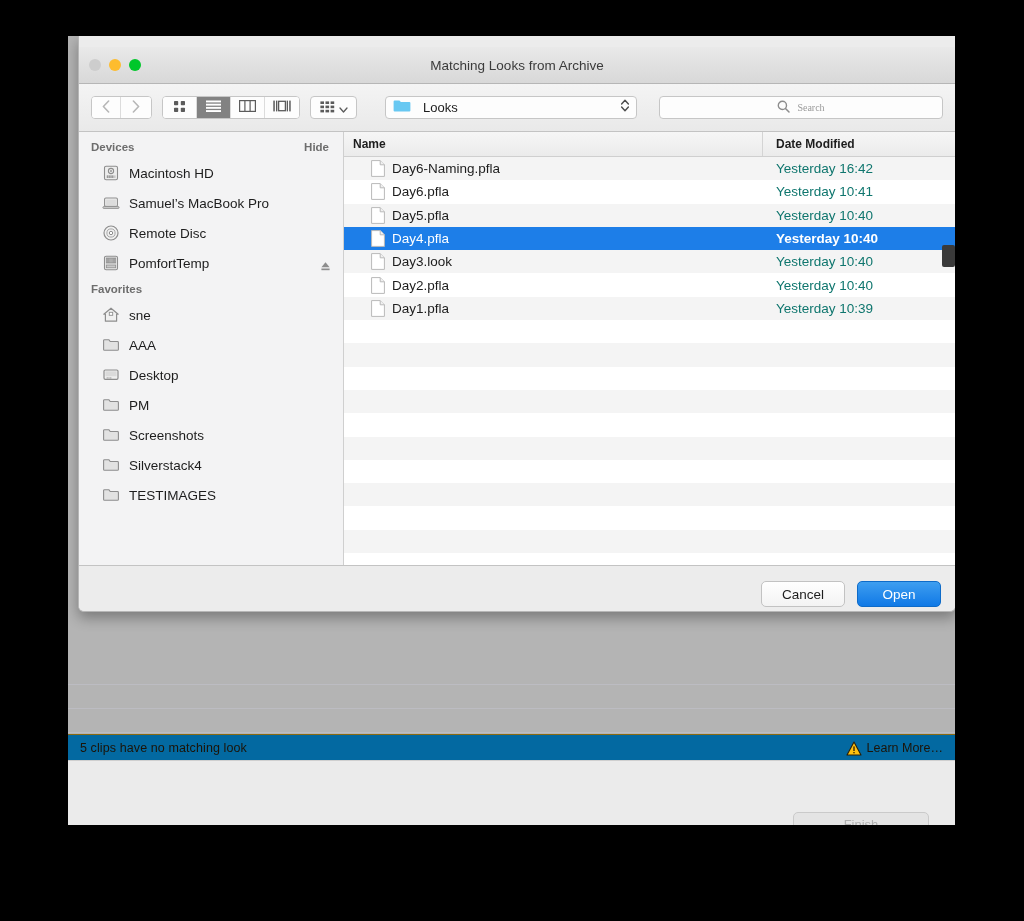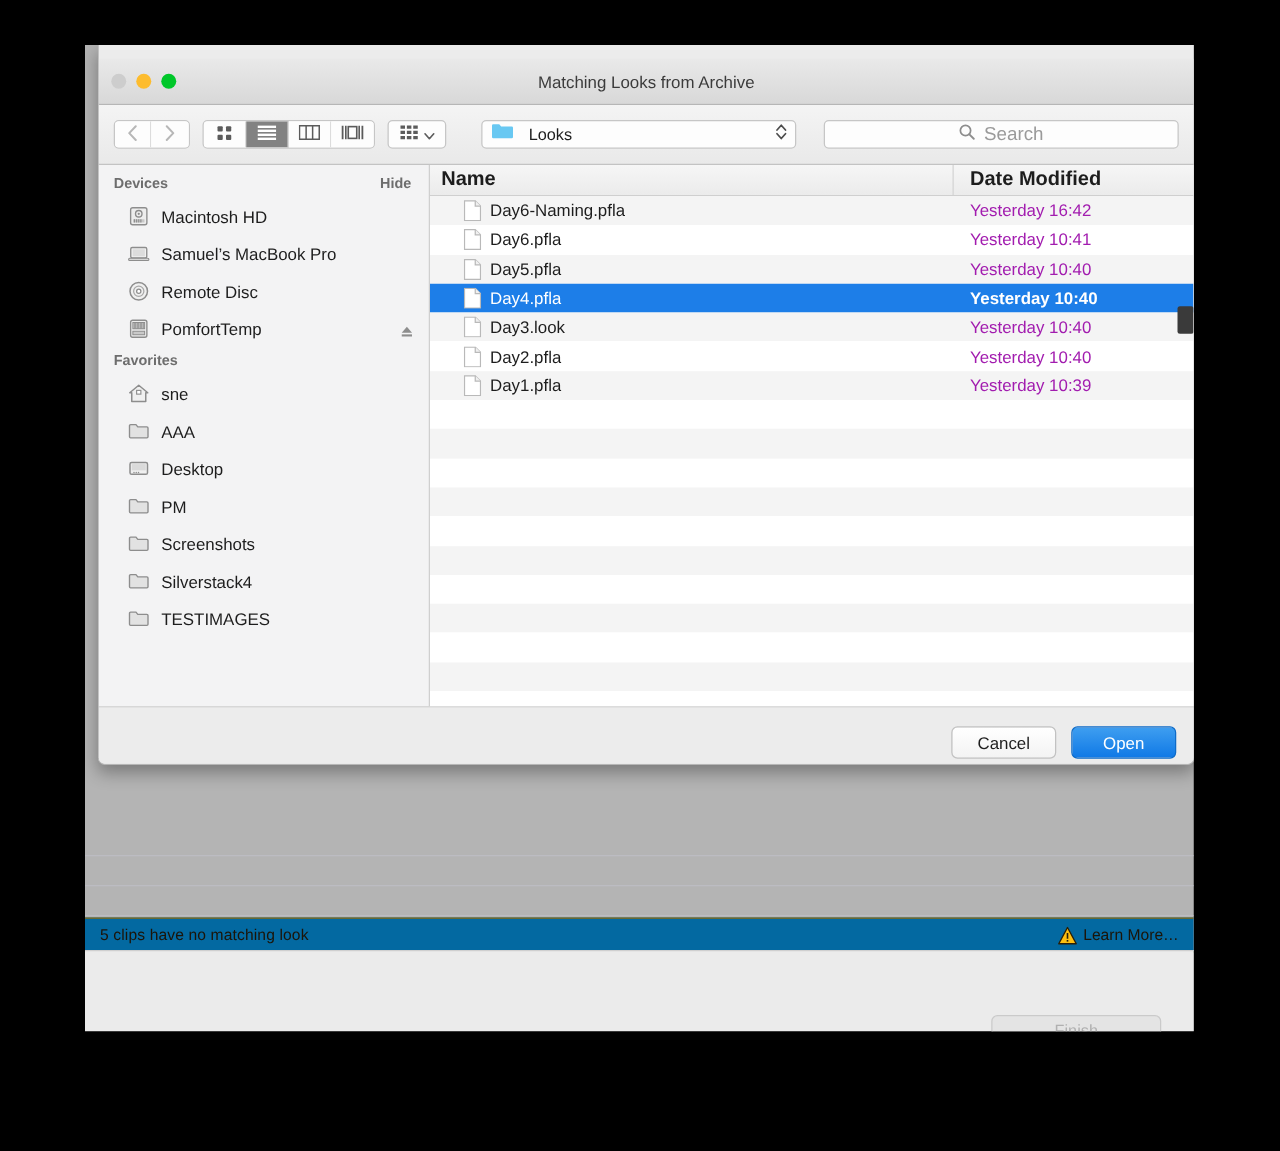--- a/index.html
+++ b/index.html
@@ -149,21 +149,21 @@
   }
   #search-field {
     flex: 0 0 284px; height: 23px;
     background: #fdfdfd;
     border: 1px solid #c6c6c6;
     border-radius: 4px;
     display: flex; align-items: center; justify-content: center;
     gap: 7px;
     margin-left: 12px;
   }
-  #search-placeholder { font-size: 15px; color: #9a9a9a; }
+  #search-placeholder { font-size: 10px; color: #9a9a9a; font-family: Liberation Serif, serif; }
 
   
   #sheet-body {
     display: flex;
     height: 434px;
     border-bottom: 1px solid #c3c3c3;
   }
 
   
   #sidebar {
@@ -203,21 +203,21 @@
     flex: 1;
     background: #fff;
     display: flex; flex-direction: column;
     position: relative;
     overflow: hidden;
   }
   #list-header {
     display: flex; height: 25px;
     background: linear-gradient(to bottom, #f6f6f6 0%, #ebebeb 100%);
     border-bottom: 1px solid #cfcfcf;
-    font-size: 16px; color: #1d1d1d; font-weight: 700;
+    font-size: 12px; color: #1d1d1d; font-weight: 700;
   }
   .col-name {
     flex: 1; display: flex; align-items: center;
     padding-left: 9px;
     border-right: 1px solid #d4d4d4;
   }
   .col-date {
     flex: 0 0 192px; display: flex; align-items: center;
     padding-left: 13px;
   }
@@ -230,21 +230,21 @@
   .frow.odd  { background: #f4f4f4; }
   .frow.even { background: #ffffff; }
   .frow.selected { background: #1d7ee8; }
   .frow-name {
     flex: 1; display: flex; align-items: center; gap: 7px;
     padding-left: 27px; color: #1d1d1d;
     overflow: hidden;
   }
   .frow.selected .frow-name { color: #fff; }
   .frow-date {
-    flex: 0 0 192px; padding-left: 13px; color: #a21caf;
+    flex: 0 0 192px; padding-left: 13px; color: #0f766e;
   }
   .frow.selected .frow-date { color: #fff; font-weight: 700; }
   .doc-icon { width: 14px; height: 17px; flex: 0 0 14px; display: block; }
   .fname { white-space: nowrap; overflow: hidden; text-overflow: ellipsis; }
 
   
   #sheet-footer {
     height: 56px;
     background: #ececec;
     display: flex; align-items: center; justify-content: flex-end;

